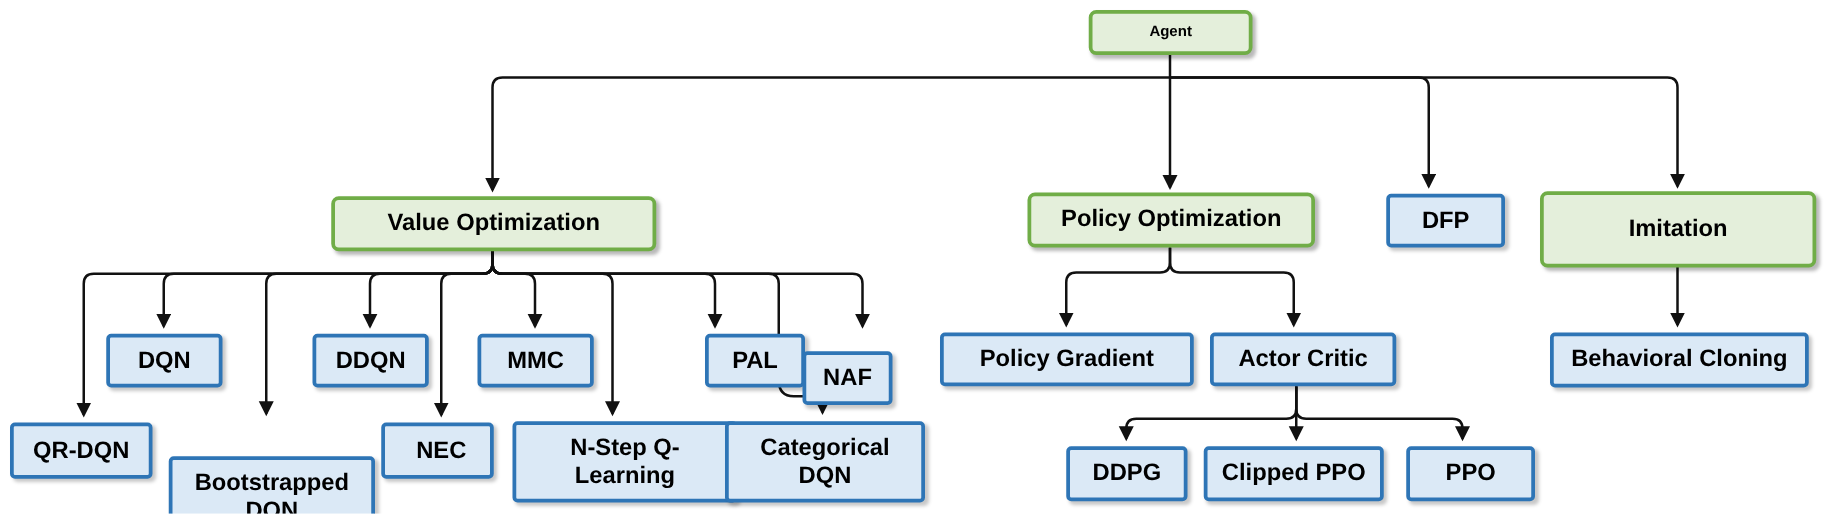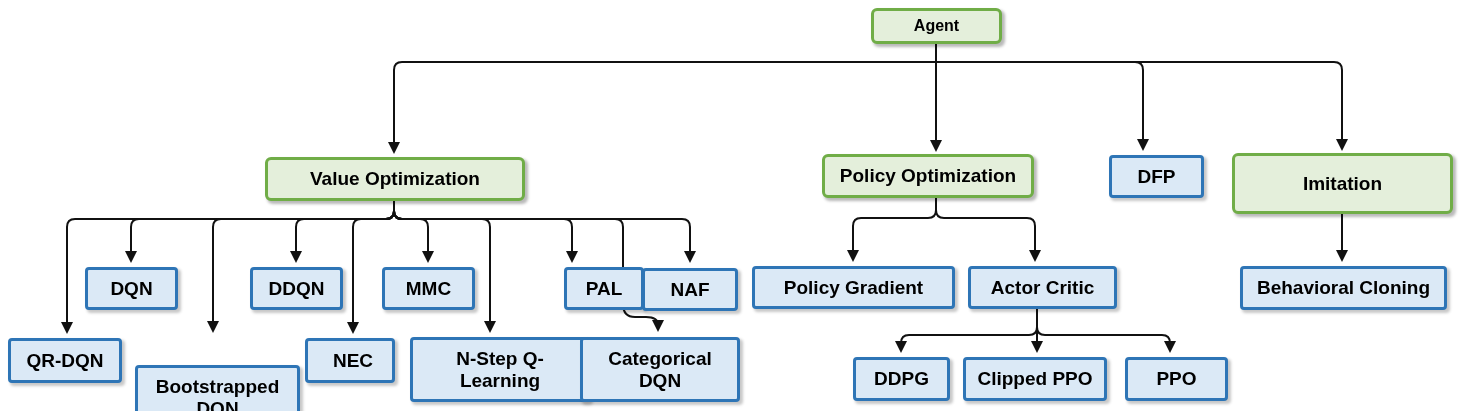--- a/index.html
+++ b/index.html
@@ -44,21 +44,21 @@
     border: 3px solid var(--green-border, #70ad47);
     border-radius: 6px;
     box-shadow: 2.5px 2.5px 3px rgba(0,0,0,0.28);
   }
   .node.blue {
     background: var(--blue-fill, #dbe9f6);
     border: 3px solid var(--blue-border, #2e75b6);
     border-radius: 4px;
     box-shadow: 2.5px 2.5px 3px rgba(0,0,0,0.22);
   }
-  .node.root { font-size: 16px; }
+  .node.root { font-size: 12px; }
 </style>
 </head>
 <body>
 
 <div id="canvas">
 
   <svg id="edges" viewBox="0 0 1468 411">
     <defs>
       <marker id="arrow" markerUnits="userSpaceOnUse" markerWidth="16" markerHeight="16" refX="10" refY="6" orient="auto">
         <path d="M0,0 L12,6 L0,12 Z" fill="#111111"></path>
@@ -87,29 +87,29 @@
     <path class="edge" d="M1037,309 V327 Q1037,335 1029,335 H909 Q901,335 901,343 V351" marker-end="url(#arrow)"></path>
     <path class="edge" d="M1037,309 V351" marker-end="url(#arrow)"></path>
     <path class="edge" d="M1037,309 V327 Q1037,335 1045,335 H1162 Q1170,335 1170,343 V351" marker-end="url(#arrow)"></path>
 
     <path class="edge" d="M1342,197 V260" marker-end="url(#arrow)"></path>
   </svg>
 
   <div class="node green root" style="left:871px; top:8px;   width:131px; height:36px;">Agent</div>
 
   <div class="node green" style="left:265px;  top:157px; width:260px; height:44px;">Value Optimization</div>
-  <div class="node green" style="left:822px;  top:154px; width:212px; height:44px;">Policy Optimization</div>
+  <div class="node green" style="left:822px;  top:154px; width:230px; height:44px;">Policy Optimization</div>
   <div class="node blue" style="left:1098px; top:155px; width:95px;  height:43px;margin-left:11px;">DFP</div>
   <div class="node green" style="left:1232px; top:153px; width:221px; height:61px;">Imitation</div>
 
   <div class="node blue" style="left:85px;  top:267px; width:93px; height:43px;">DQN</div>
   <div class="node blue" style="left:250px; top:267px; width:93px; height:43px;">DDQN</div>
   <div class="node blue" style="left:382px; top:267px; width:93px; height:43px;">MMC</div>
   <div class="node blue" style="left:532px; top:267px; width:80px; height:43px;margin-left:32px;">PAL</div>
-  <div class="node blue" style="left:642px; top:268px; width:96px; height:43px;">NAF</div>
+  <div class="node blue" style="left:642px; top:281px; width:72px; height:43px;">NAF</div>
 
   <div class="node blue" style="left:8px;   top:338px; width:114px; height:45px;">QR-DQN</div>
   <div class="node blue" style="left:135px; top:337px; width:165px; height:65px;margin-top:28px;">Bootstrapped DQN</div>
   <div class="node blue" style="left:305px; top:338px; width:90px;  height:45px;padding-left:10px;">NEC</div>
   <div class="node blue" style="left:410px; top:337px; width:180px; height:65px;">N-Step Q-Learning</div>
   <div class="node blue" style="left:580px; top:337px; width:160px; height:65px;">Categorical DQN</div>
 
   <div class="node blue" style="left:752px; top:266px; width:203px; height:43px;">Policy Gradient</div>
   <div class="node blue" style="left:853px;  top:357px; width:97px;  height:44px;">DDPG</div>
 

